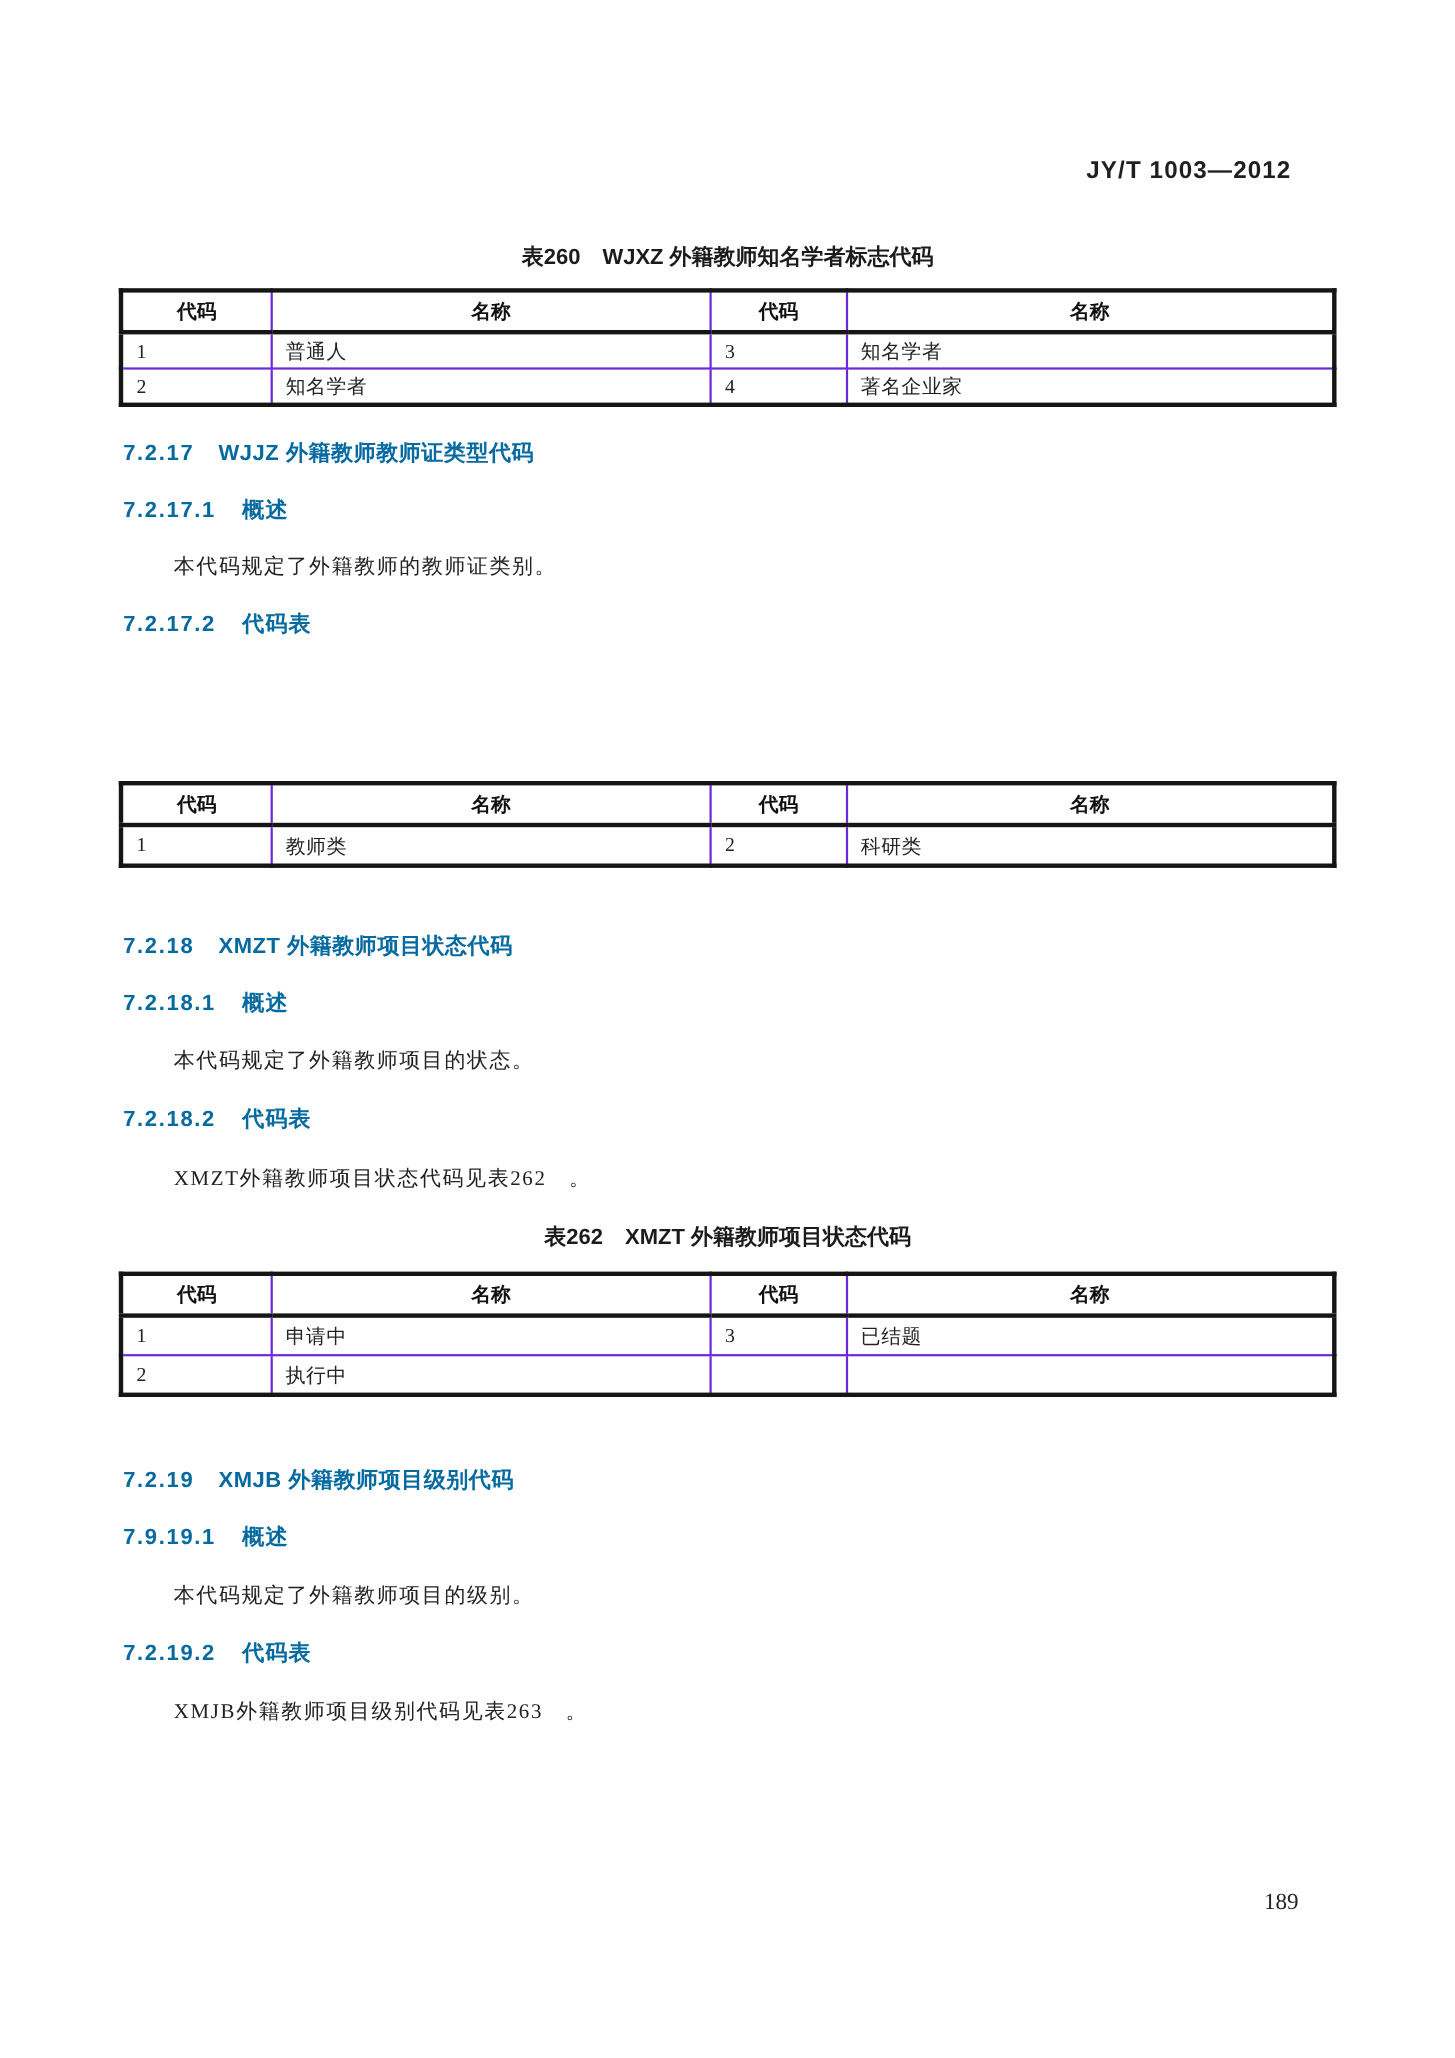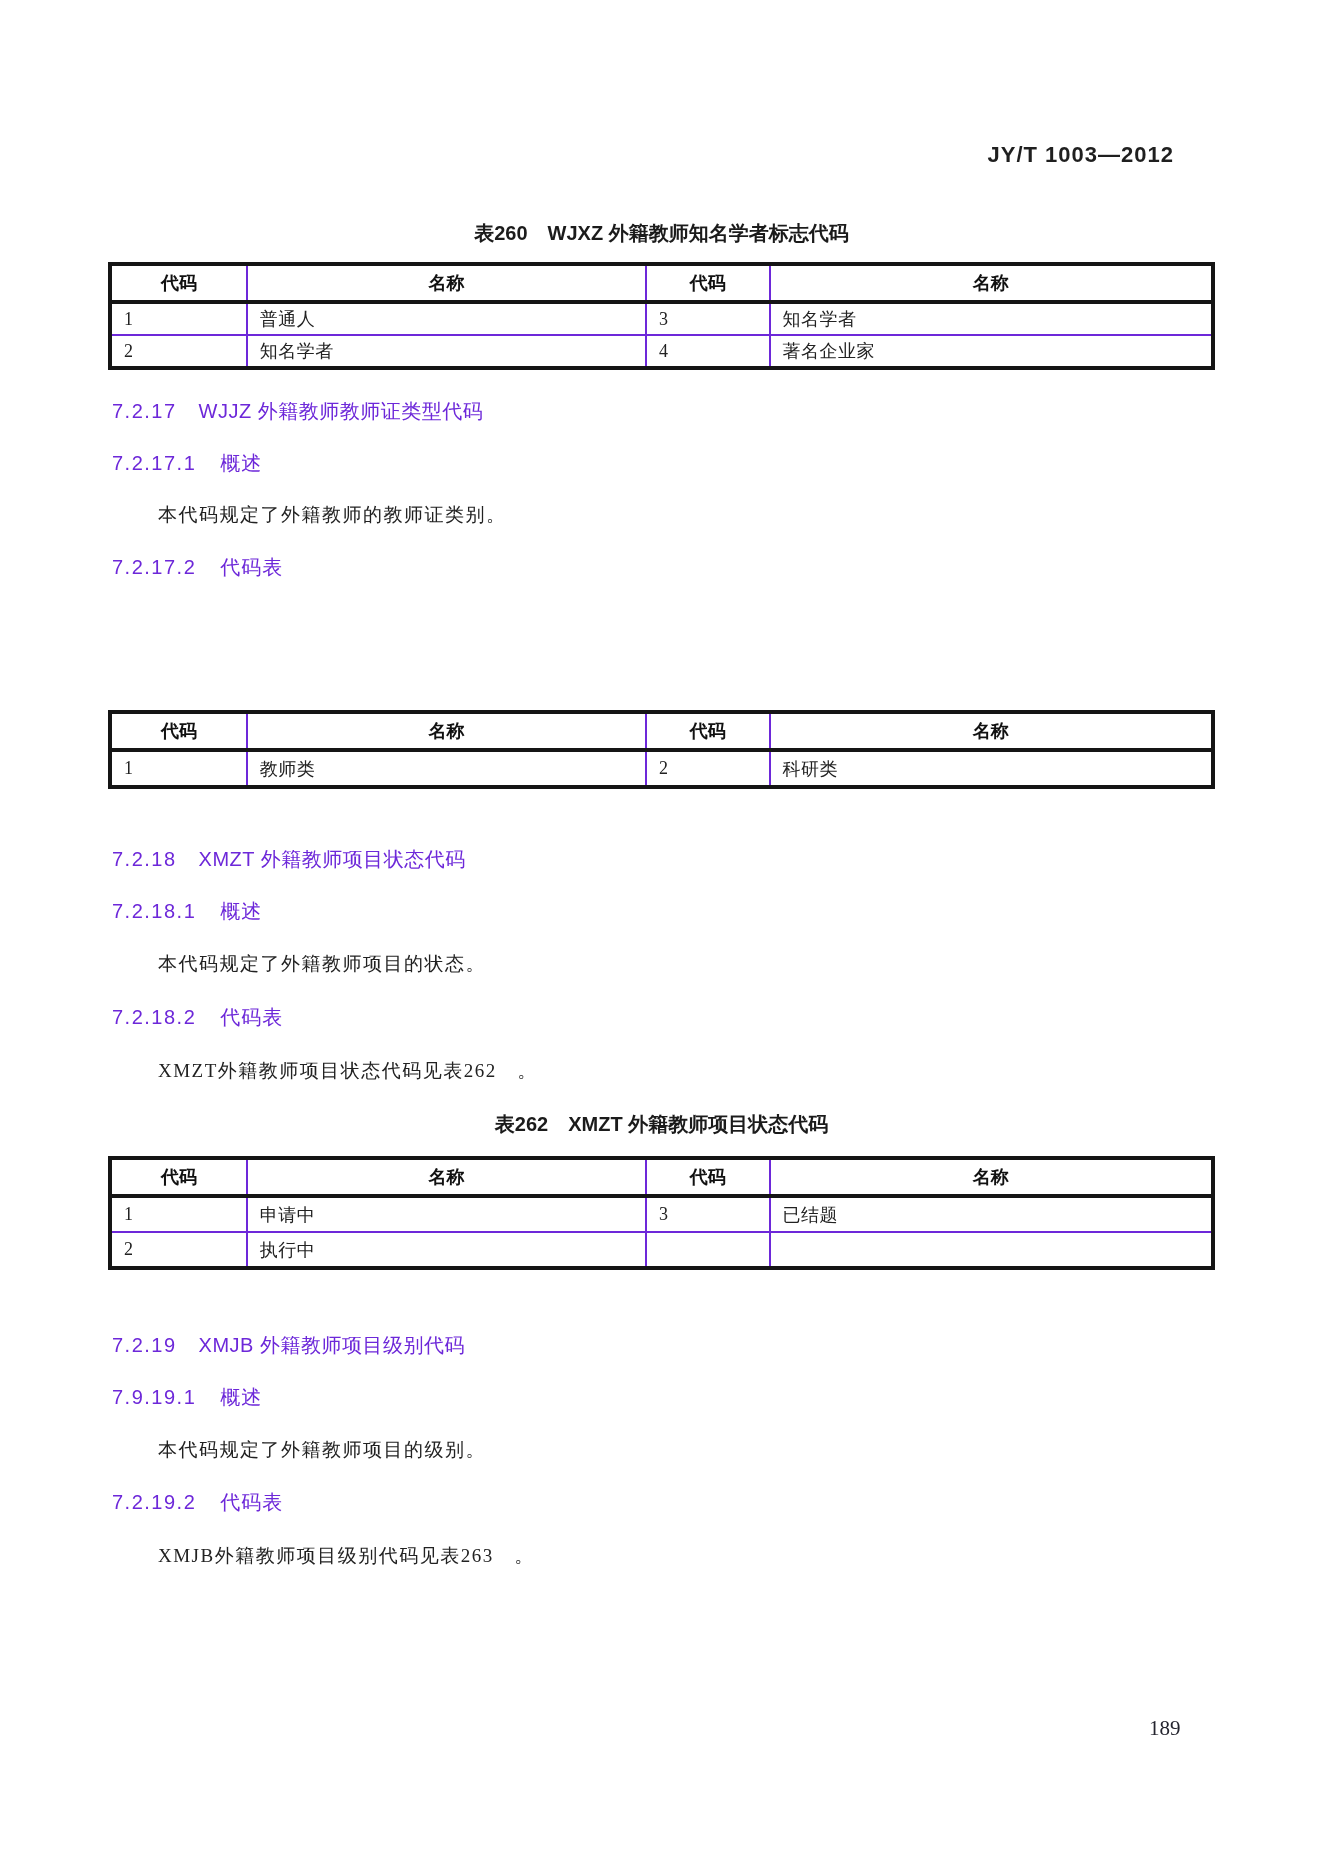--- a/index.html
+++ b/index.html
@@ -68,23 +68,23 @@
   table.t261 td { height: 37px; }
   table.t262 td { height: 36px; }
   col.c-code  { width: 12.4%; }
   col.c-name  { width: 36.2%; }
   col.c-code2 { width: 11.2%; }
   col.c-name2 { width: 40.2%; }
   .h2, .h3 {
     position: absolute;
     left: 112px;
     font-family: "Liberation Sans", sans-serif;
-    font-weight: 400;
+    font-weight: 700;
     font-size: 20px;
-    color: #6d28d9;
+    color: #0369a1;
     white-space: nowrap;
   }
   .h2 .num, .h3 .num { letter-spacing: 1.5px; }
   .h2 .ttl { margin-left: 22px; letter-spacing: 0.5px; }
   .h3 .ttl { margin-left: 24px; letter-spacing: 1px; }
   .body-text {
     position: absolute;
     left: 158px;
     font-family: "Liberation Serif", serif;
     font-size: 19px;

